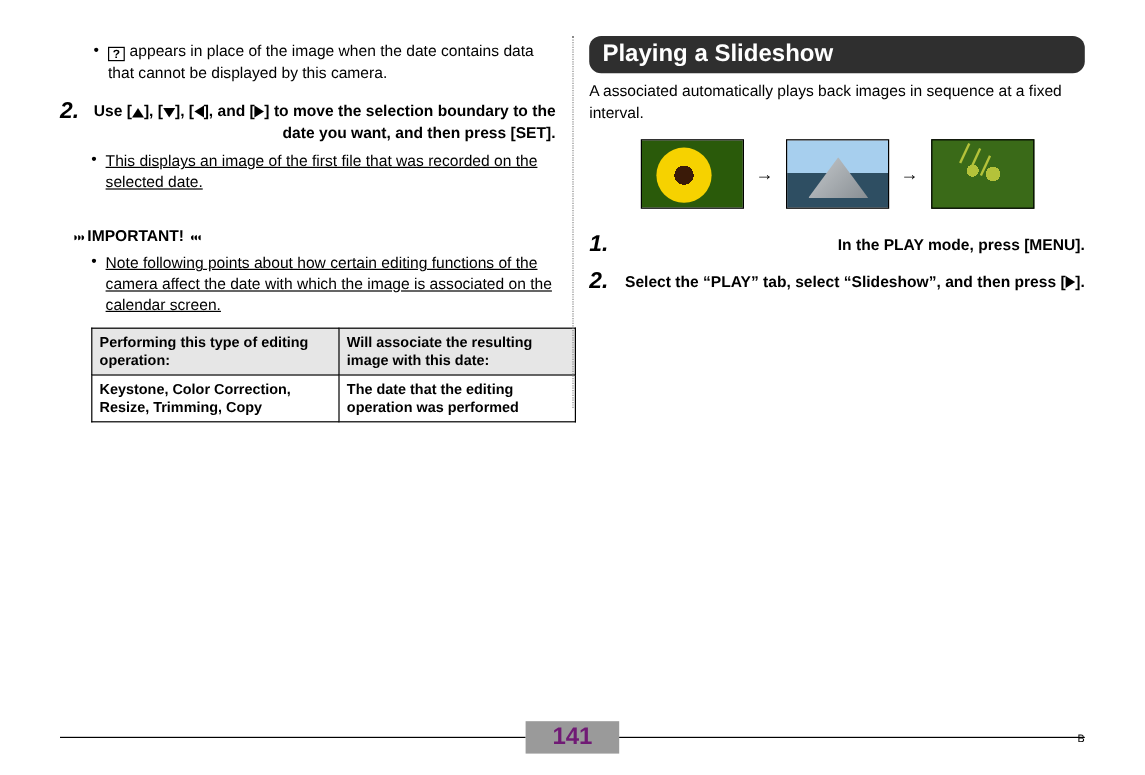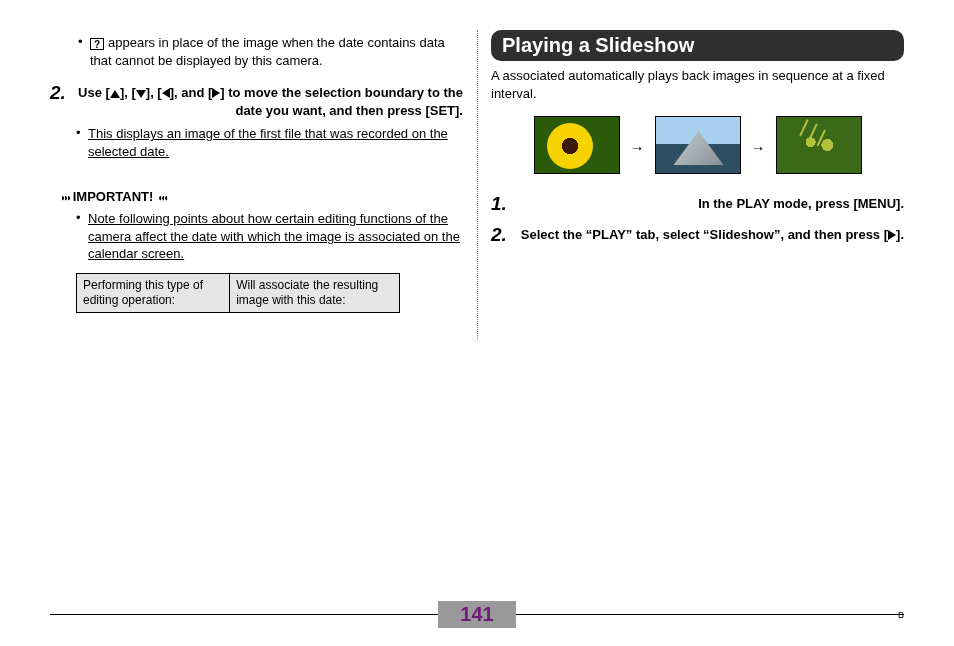--- a/index.html
+++ b/index.html
@@ -16,21 +16,21 @@
   .qicon { display: inline-block; width: 14px; height: 12px; border: 1px solid #000; text-align: center; font-size: 10px; line-height: 11px; font-weight: bold; margin-right: 4px; vertical-align: -1px; }
   .step { display: flex; margin: 10px 0 6px 0; }
   .step-num { font-size: 19px; font-weight: bold; font-style: italic; width: 26px; flex-shrink: 0; line-height: 1.1; }
   .step-body { flex: 1; font-weight: bold; line-height: 1.35; padding-top: 1px; text-align: right; }
   .sub-bullet { display: flex; margin: 6px 0 16px 26px; }
   .sub-dot { width: 12px; flex-shrink: 0; }
   .sub-text { flex: 1; line-height: 1.35; text-decoration: underline; }
   .important { margin: 29px 0 6px 10px; font-weight: bold; }
   .imp-ico { font-size: 10px; letter-spacing: -3px; }
   .imp-note { display: flex; margin: 0 0 10px 26px; }
-  .table { border-collapse: collapse; margin: 4px 0 0 26px; width: 324px; font-size: 12px; }
+  .table { border-collapse: collapse; margin: 4px 0 0 26px; width: 404px; font-size: 12px; font-weight: bold; }
   .table td { border: 1px solid #000; padding: 4px 6px; vertical-align: top; line-height: 1.25; }
   .table .hdr { background: #e6e6e6; }
   .section-pill { background: #2f2f2f; color: #fff; font-weight: bold; padding: 4px 11px; border-radius: 10px; margin: 0 0 6px 0; font-size: 20px; }
   .section-desc { line-height: 1.35; margin-bottom: 14px; }
   .figure-row { display: flex; align-items: center; justify-content: center; gap: 10px; margin: 10px 0 20px 0; }
   .thumb { width: 86px; height: 58px; border: 1px solid #000; position: relative; overflow: hidden; }
   .arrow { font-size: 15px; }
   .flower { background: linear-gradient(135deg, #2a5a0a 0%, #2a5a0a 100%); }
   .flower::before { content: ""; position: absolute; left: 12px; top: 6px; width: 46px; height: 46px; background: radial-gradient(circle at 50% 50%, #3a1a08 0 8px, #f6d200 8px 24px, transparent 24px); border-radius: 50%; }
   .mount { background: linear-gradient(#a7cfee 0 48%, #2e4e62 48% 100%); }
@@ -87,20 +87,24 @@
         <div class="sub-dot">•</div>
         <div class="sub-text">Note following points about how certain editing functions of the camera affect the date with which the image is associated on the calendar screen.</div>
       </div>
 
       <table class="table">
         <tbody>
             <tr>
           <td class="hdr">Performing this type of editing operation:</td>
           <td class="hdr">Will associate the resulting image with this date:</td>
         </tr>
+        <tr>
+          <td>Keystone, Color Correction, Resize, Trimming, Copy</td>
+          <td>The date that the editing operation was performed</td>
+        </tr>
       </tbody>
         </table>
     </div>
 
     <div class="col col-right">
       <div class="section-pill">Playing a Slideshow</div>
       <div class="section-desc">A associated automatically plays back images in sequence at a fixed interval.</div>
 
       <div class="figure-row">
         <div class="thumb flower"></div>

